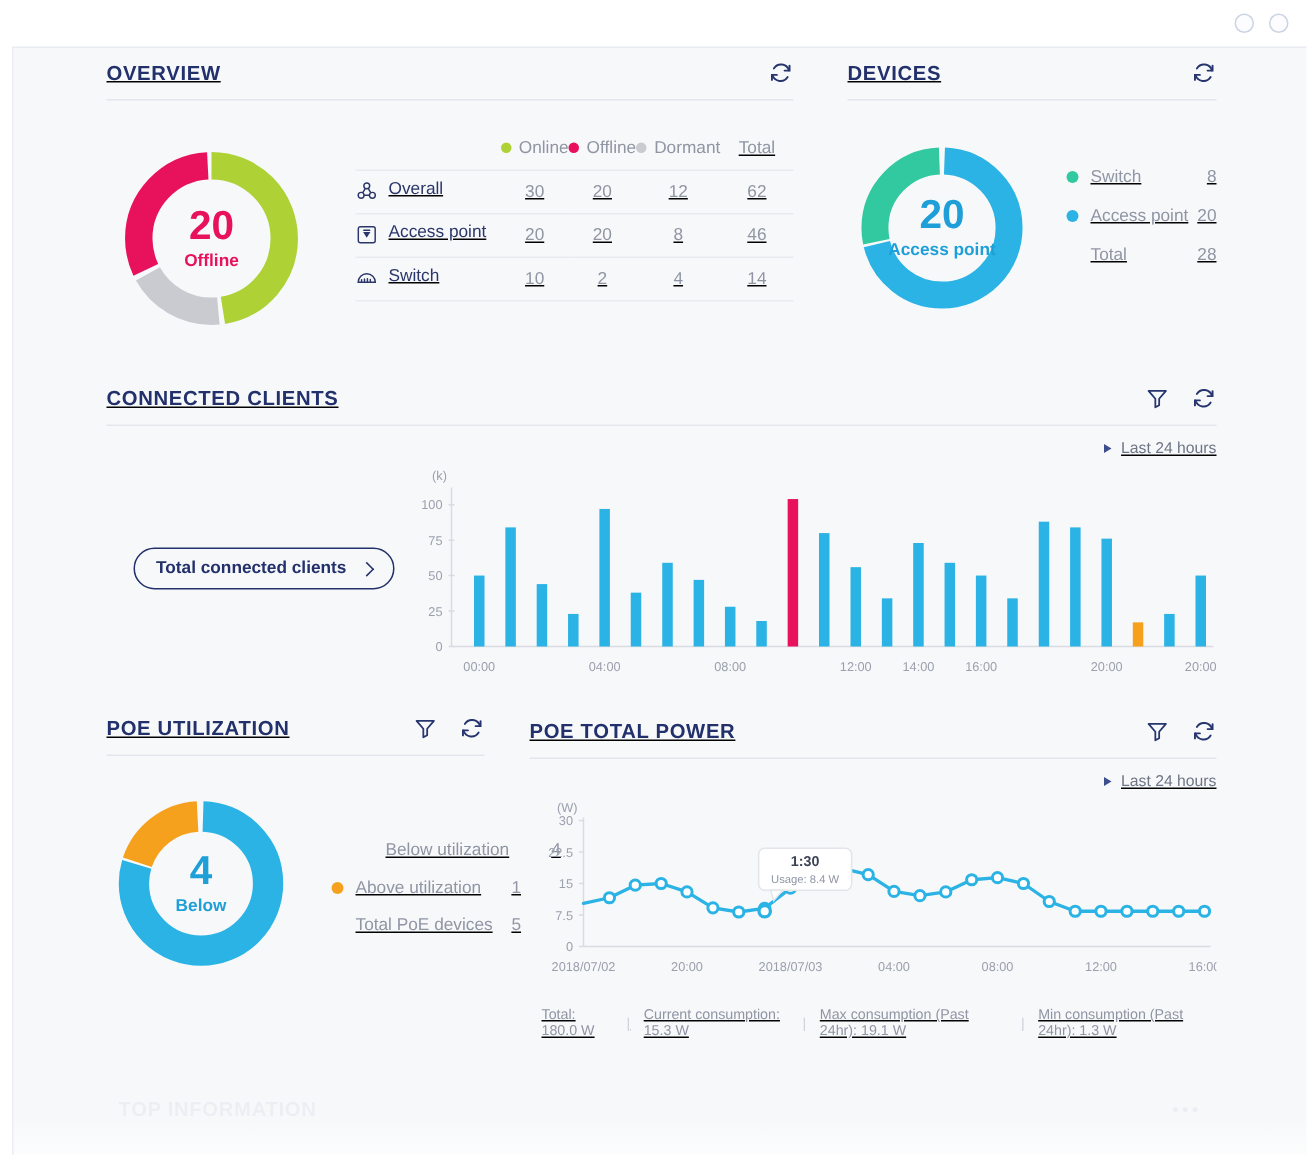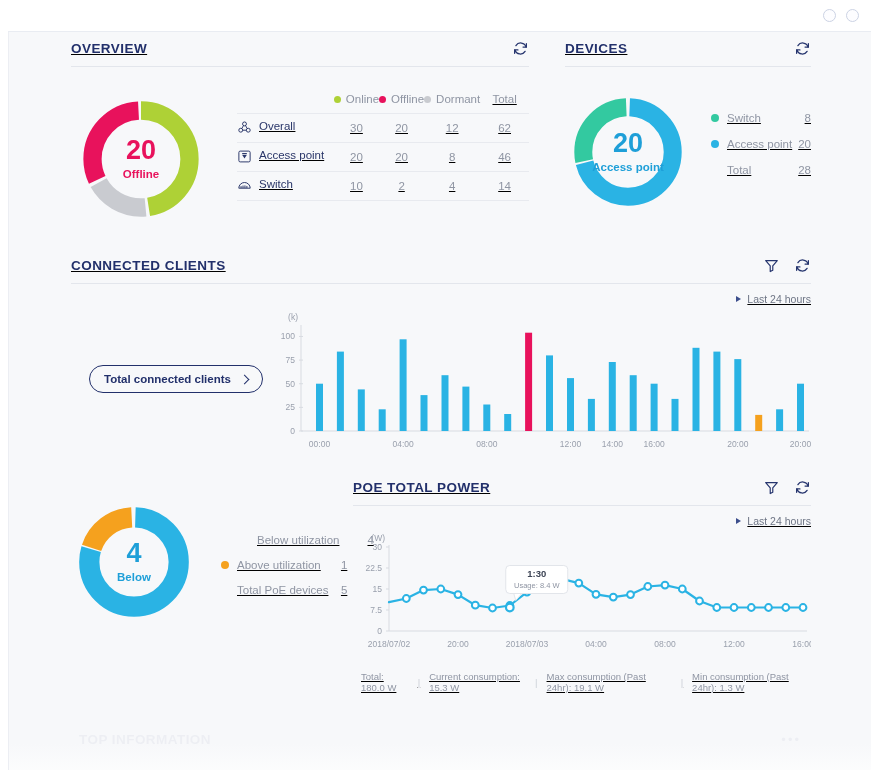--- a/index.html
+++ b/index.html
@@ -395,20 +395,38 @@
               <text x="341.3" y="138" text-anchor="middle" class="tick-label">14:00</text>
               <text x="383.1" y="138" text-anchor="middle" class="tick-label">16:00</text>
               <text x="466.8" y="138" text-anchor="middle" class="tick-label">20:00</text>
               <text x="529.5" y="138" text-anchor="middle" class="tick-label">20:00</text>
             </svg>
         </div>
       </div>
     </div>
 
     <div class="panel" style="left:62px; top:445px; width:252px;">
+      <div class="panel-head">
+        <div class="panel-title">POE UTILIZATION</div>
+        <div class="head-icons">
+          <span class="icon-btn">
+            <svg viewBox="0 0 20 20" fill="none" stroke="currentColor" stroke-width="1.4" stroke-linejoin="round">
+              <path d="M3.2 4.2h13.6l-5.3 6.2v5.1l-3 1.6v-6.7z"></path>
+            </svg>
+          </span>
+          <span class="icon-btn">
+            <svg viewBox="0 0 20 20" fill="none" stroke="currentColor" stroke-width="1.5" stroke-linecap="round">
+              <path d="M16.5 8.2A6.6 6.6 0 0 0 4.6 6.6"></path>
+                <path d="M3.5 11.8A6.6 6.6 0 0 0 15.4 13.4"></path>
+              <path d="M16.9 4.4v3.9h-3.9"></path>
+                <path d="M3.1 15.6v-3.9h3.9"></path>
+            </svg>
+          </span>
+        </div>
+      </div>
 
       <div style="display:flex; align-items:flex-start; margin-top:26px;">
         <div class="donut-wrap" style="width:118px; height:118px; margin-left:4px;">
           <svg viewBox="0 0 42 42" style="width:118px;height:118px; transform:rotate(-90deg);">
             <circle cx="21" cy="21" r="15.915" fill="none" stroke="#2ab3e4" stroke-width="7.2" stroke-dasharray="79 21" stroke-dashoffset="-0.5"></circle>
             <circle cx="21" cy="21" r="15.915" fill="none" stroke="#f5a11e" stroke-width="7.2" stroke-dasharray="19 81" stroke-dashoffset="-80"></circle>
           </svg>
           <div class="donut-center">
             <div class="donut-num" style="color:#1e9fd8;">4</div>
             <div class="donut-cap" style="color:#1e9fd8;">Below</div>

